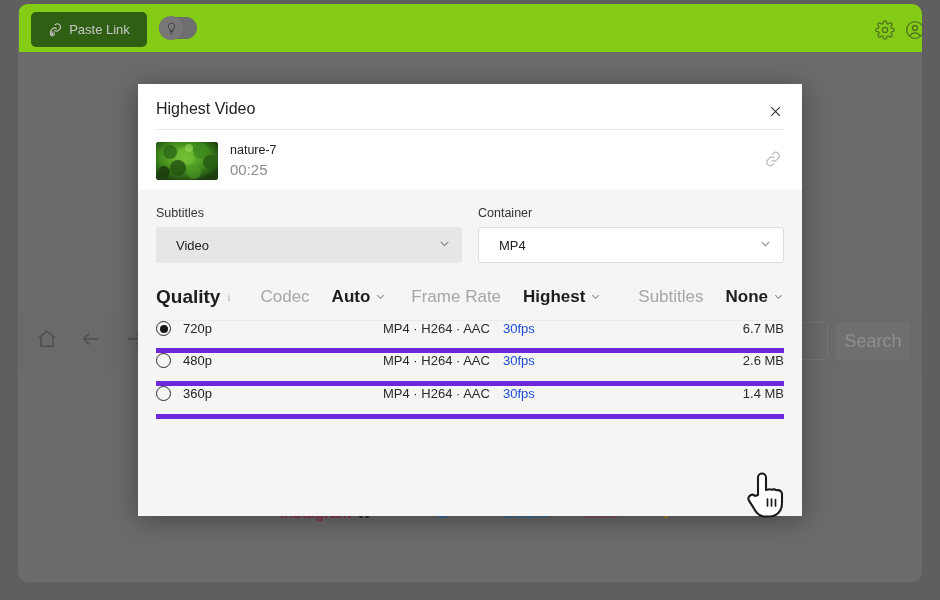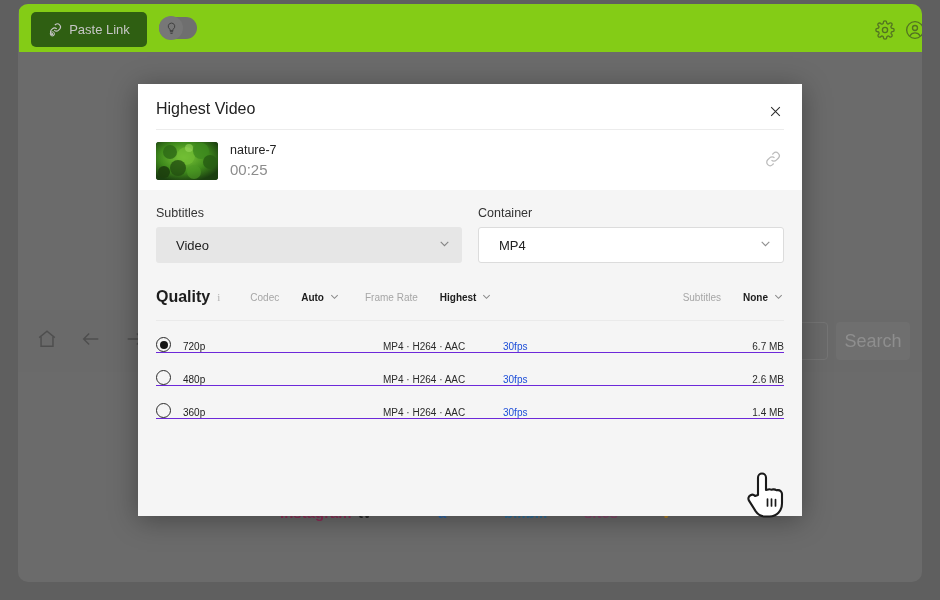--- a/index.html
+++ b/index.html
@@ -186,47 +186,47 @@
     transform: translateY(-50%);
     opacity: .6;
   }
 
   
   #quality-toolbar {
     position: absolute; left: 18px; top: 96px;
     width: 628px; height: 22px;
     display: flex; align-items: center;
   }
-  #quality-label { font-size: 16px; font-weight: bold; color: #1d1d1d; }
+  #quality-label { font-size: 19px; font-weight: bold; color: #1d1d1d; }
   #info-icon {
     margin-left: 7px; font-size: 11px; color: #b0b0b0;
     font-family: "Liberation Serif", serif;
     cursor: pointer;
   }
   .toolbar-dd {
-    display: flex; align-items: center;
-    font-size: 10px; cursor: pointer;
+    display: flex; align-items: flex-end;
+    font-size: 17px; cursor: pointer;
   }
   #codec-dd { margin-left: 30px; }
   #framerate-dd { margin-left: 25px; }
   #subtitles-dd { margin-left: auto; }
   .dd-name { color: #a6a6a6; }
   .dd-value { color: #1d1d1d; font-weight: bold; margin-left: 22px; }
   .dd-chev { margin-left: 5px; opacity: .55; }
 
   
   #quality-list {
     position: absolute; left: 18px; top: 130px;
     width: 628px;
   }
   .quality-row {
     height: 33px;
-    display: flex; align-items: flex-end;
-    border-bottom: 1px solid #6d28d9;
-    font-size: 10px; color: #222;
+    display: flex; align-items: flex-start;
+    border-bottom: 5px solid #6d28d9;
+    font-size: 13px; color: #222;
     cursor: pointer;
   }
   .quality-row:first-child { border-top: 1px solid #eaeaea; }
   .radio {
     width: 15px; height: 15px;
     border: 1.6px solid #2b2b2b;
     border-radius: 50%;
     margin-right: 12px;
     position: relative;
     flex-shrink: 0;

